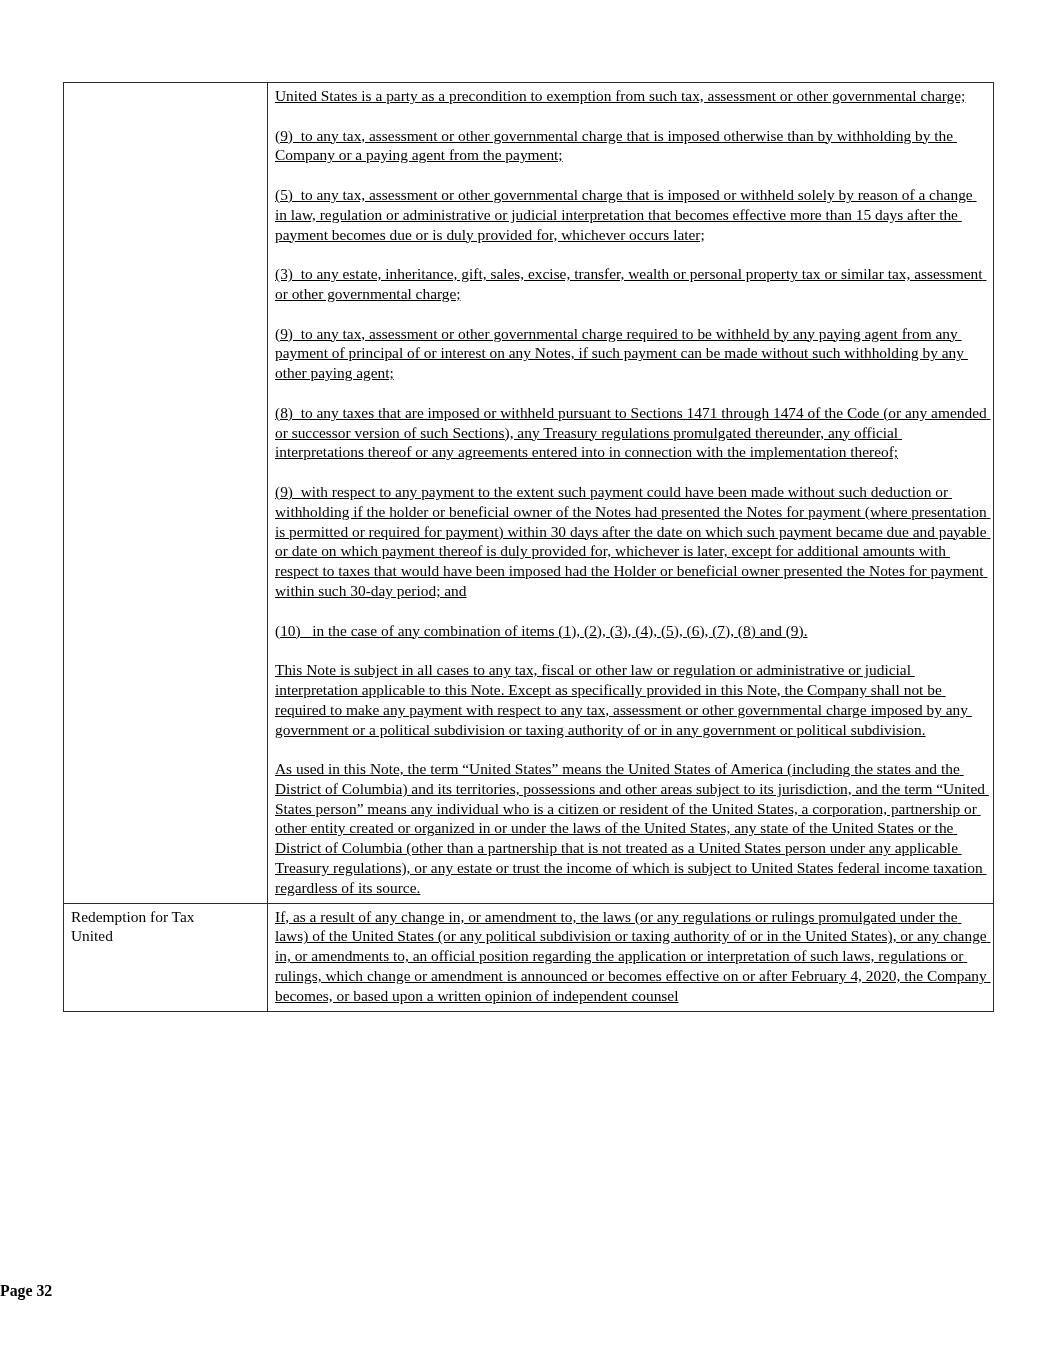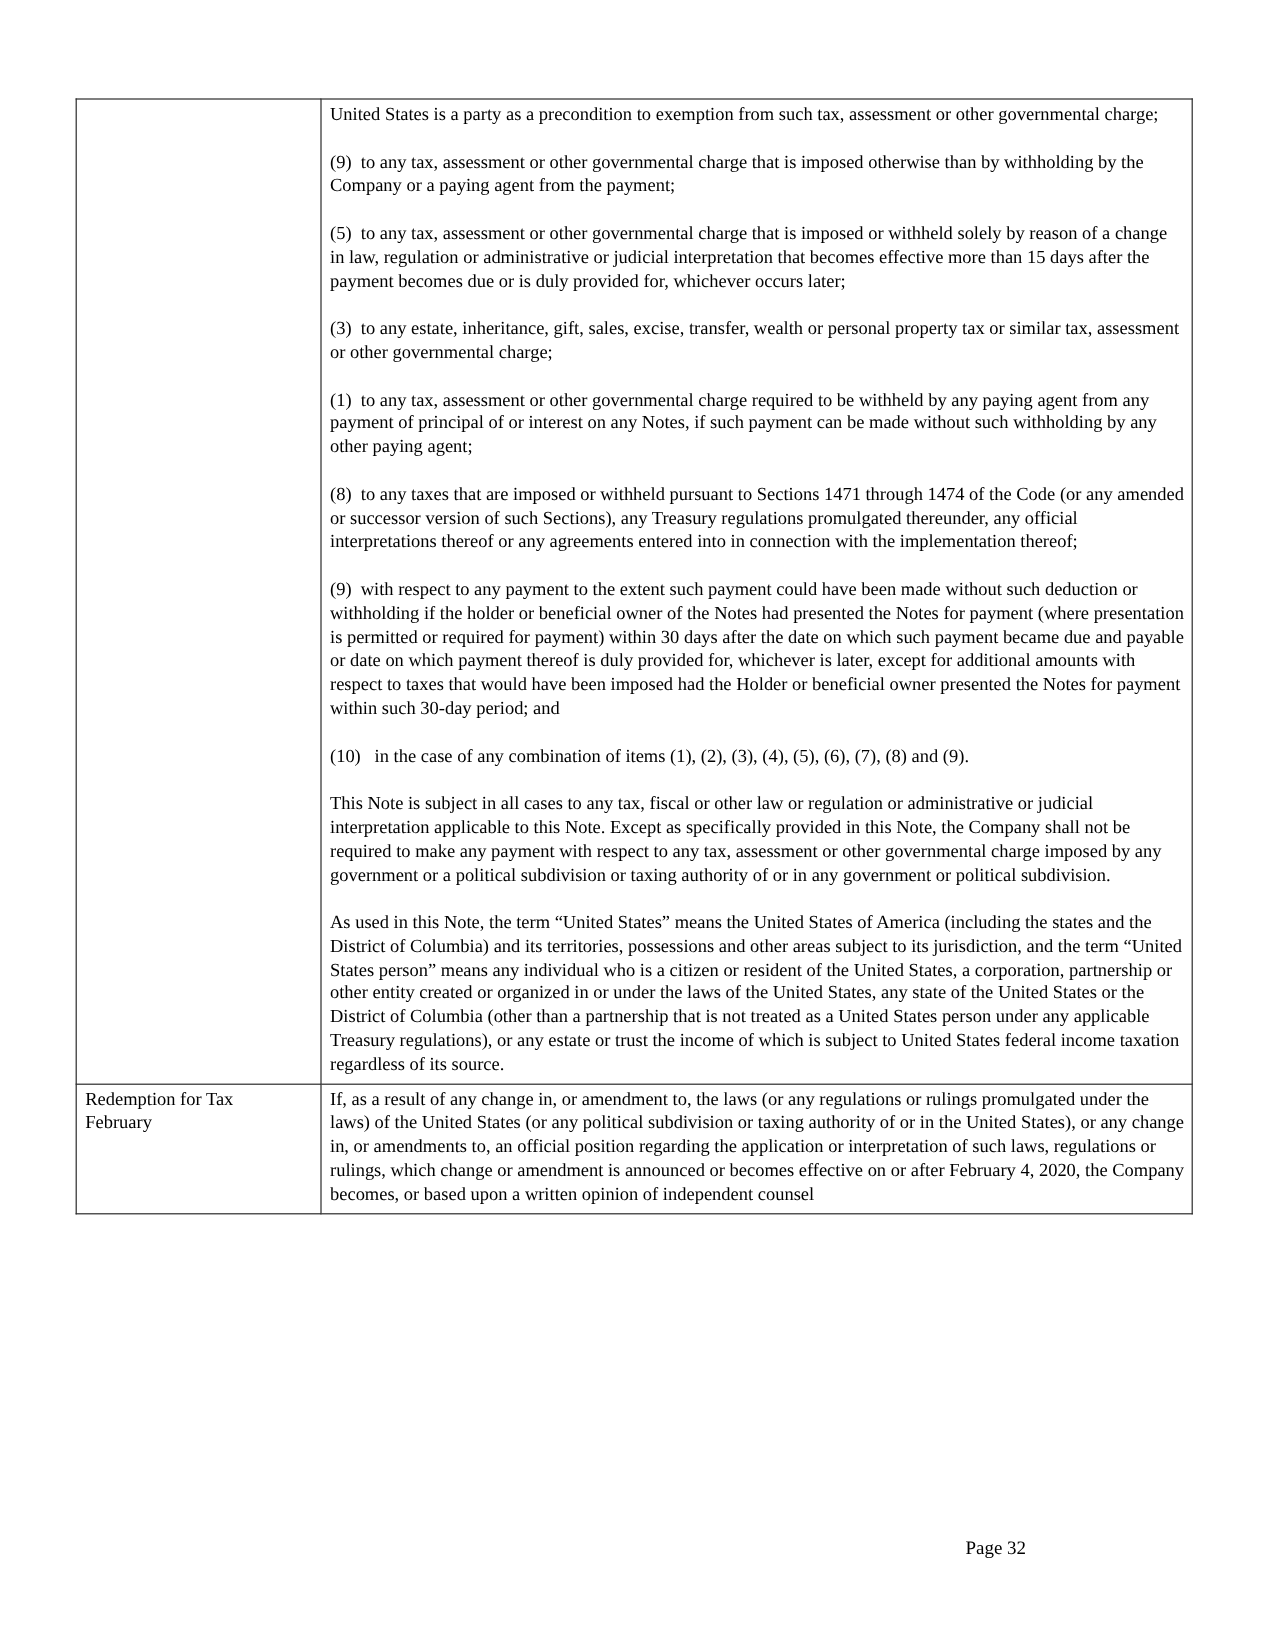--- a/index.html
+++ b/index.html
@@ -32,34 +32,36 @@
   .terms-table td {
     border: 1px solid #2b2b2b;
     vertical-align: top;
     padding: 3px 6px 5px 7px;
     font-size: 15.4px;
     line-height: 19.8px;
   }
   .para {
     margin: 0 0 19.8px 0;
     white-space: pre-wrap;
+    text-decoration: underline;
   }
   .para:last-child { margin-bottom: 0; }
   .label-text {
     max-width: 165px;
     white-space: normal;
   }
   .footer {
     position: absolute;
     top: 1281px;
     left: 0;
     width: 855px;
-    text-align: right;
+    text-align: left;
     font-size: 15.8px;
     line-height: 20px;
+    font-weight: bold;
   }
 </style>
 </head>
 <body>
 
 <div class="page">
 
   <table class="terms-table">
     <colgroup>
       <col class="col-label">
@@ -68,31 +70,31 @@
     <tbody>
       <tr>
         <td class="label-cell">
           <div class="label-text"></div>
         </td>
         <td class="content-cell">
           <p class="para">United States is a party as a precondition to exemption from such tax, assessment or other governmental charge;</p>
           <p class="para">(9)  to any tax, assessment or other governmental charge that is imposed otherwise than by withholding by the Company or a paying agent from the payment;</p>
           <p class="para">(5)  to any tax, assessment or other governmental charge that is imposed or withheld solely by reason of a change in law, regulation or administrative or judicial interpretation that becomes effective more than 15 days after the payment becomes due or is duly provided for, whichever occurs later;</p>
           <p class="para">(3)  to any estate, inheritance, gift, sales, excise, transfer, wealth or personal property tax or similar tax, assessment or other governmental charge;</p>
-          <p class="para">(1)  to any tax, assessment or other governmental charge required to be withheld by any paying agent from any payment of principal of or interest on any Notes, if such payment can be made without such withholding by any other paying agent;</p>
+          <p class="para">(9)  to any tax, assessment or other governmental charge required to be withheld by any paying agent from any payment of principal of or interest on any Notes, if such payment can be made without such withholding by any other paying agent;</p>
           <p class="para">(8)  to any taxes that are imposed or withheld pursuant to Sections 1471 through 1474 of the Code (or any amended or successor version of such Sections), any Treasury regulations promulgated thereunder, any official interpretations thereof or any agreements entered into in connection with the implementation thereof;</p>
           <p class="para">(9)  with respect to any payment to the extent such payment could have been made without such deduction or withholding if the holder or beneficial owner of the Notes had presented the Notes for payment (where presentation is permitted or required for payment) within 30 days after the date on which such payment became due and payable or date on which payment thereof is duly provided for, whichever is later, except for additional amounts with respect to taxes that would have been imposed had the Holder or beneficial owner presented the Notes for payment within such 30-day period; and</p>
           <p class="para">(10)   in the case of any combination of items (1), (2), (3), (4), (5), (6), (7), (8) and (9).</p>
           <p class="para">This Note is subject in all cases to any tax, fiscal or other law or regulation or administrative or judicial interpretation applicable to this Note. Except as specifically provided in this Note, the Company shall not be required to make any payment with respect to any tax, assessment or other governmental charge imposed by any government or a political subdivision or taxing authority of or in any government or political subdivision.</p>
           <p class="para">As used in this Note, the term “United States” means the United States of America (including the states and the District of Columbia) and its territories, possessions and other areas subject to its jurisdiction, and the term “United States person” means any individual who is a citizen or resident of the United States, a corporation, partnership or other entity created or organized in or under the laws of the United States, any state of the United States or the District of Columbia (other than a partnership that is not treated as a United States person under any applicable Treasury regulations), or any estate or trust the income of which is subject to United States federal income taxation regardless of its source.</p>
         </td>
       </tr>
       <tr>
         <td class="label-cell">
-          <div class="label-text">Redemption for Tax February</div>
+          <div class="label-text">Redemption for Tax United</div>
         </td>
         <td class="content-cell">
           <p class="para">If, as a result of any change in, or amendment to, the laws (or any regulations or rulings promulgated under the laws) of the United States (or any political subdivision or taxing authority of or in the United States), or any change in, or amendments to, an official position regarding the application or interpretation of such laws, regulations or rulings, which change or amendment is announced or becomes effective on or after February 4, 2020, the Company becomes, or based upon a written opinion of independent counsel</p>
         </td>
       </tr>
     </tbody>
   </table>
 
   <div class="footer">Page 32</div>
 

